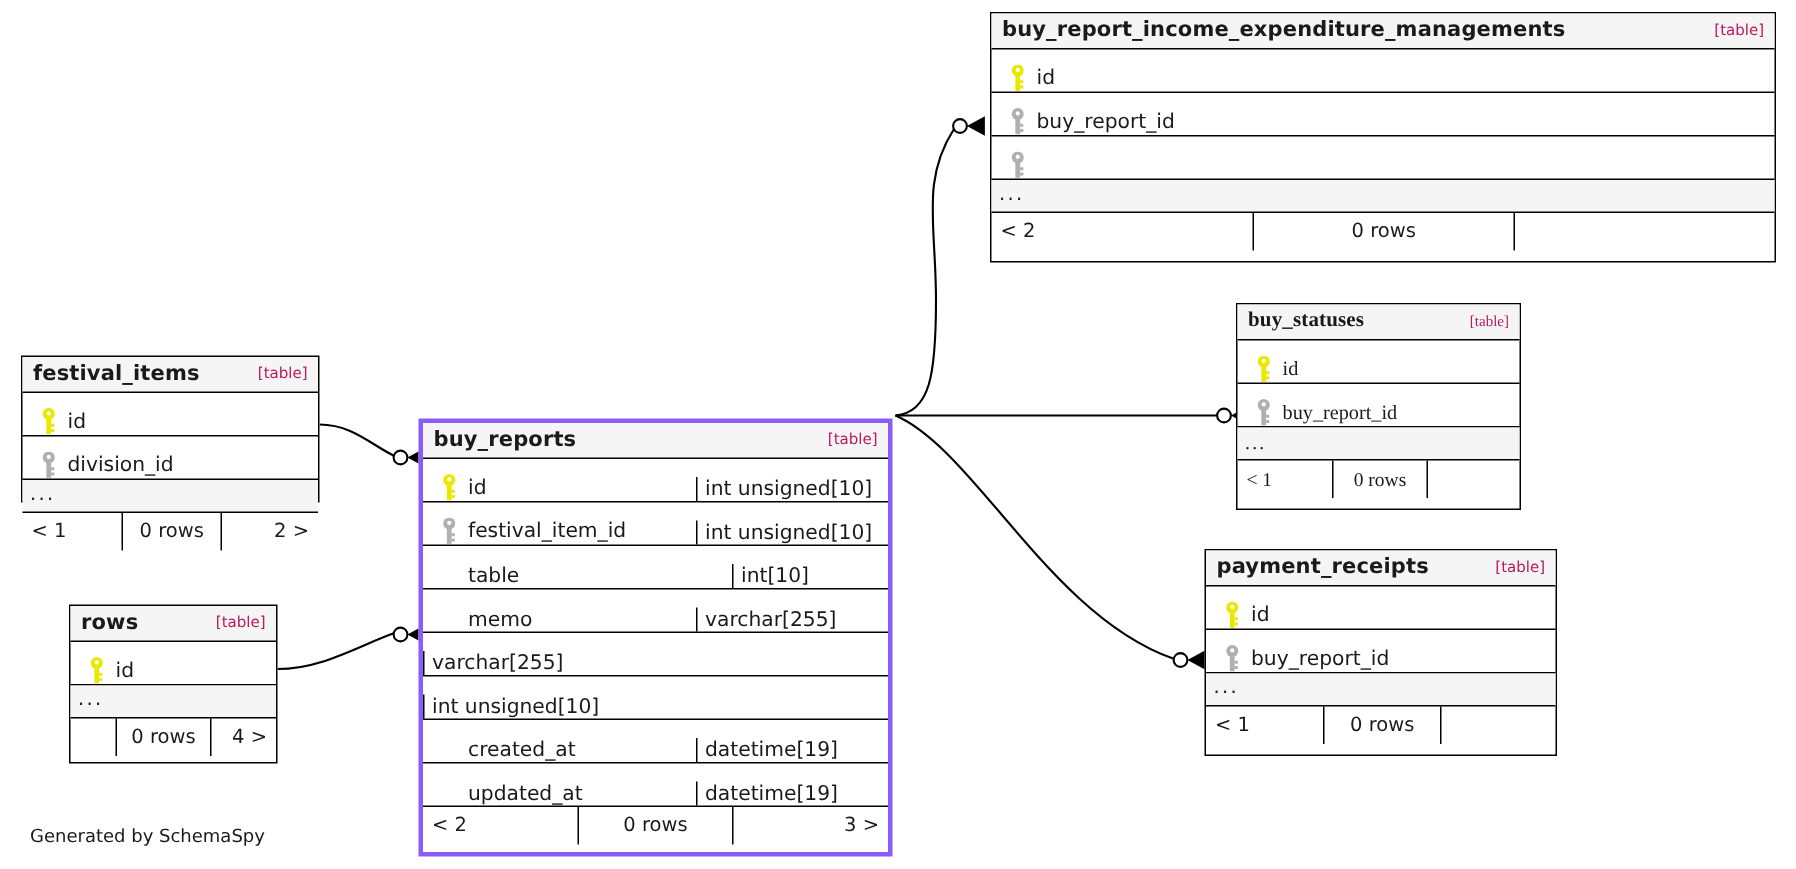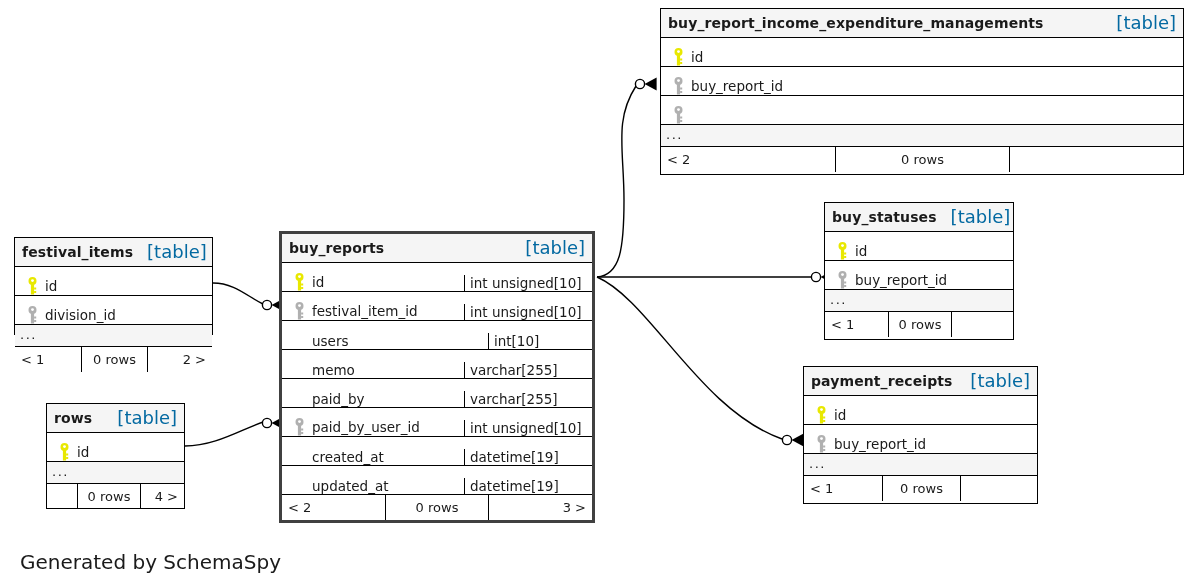--- a/index.html
+++ b/index.html
@@ -32,40 +32,41 @@
   
   .node {
     position: absolute;
     background: #ffffff;
     border: 1px solid #000000;
     box-sizing: border-box;
     font-size: 13.5px;
     color: #1a1a1a;
   }
   .node.thick {
-    border: 3px solid #404040;
+    border: 3px solid #8b5cf6;
+    margin-top: 48px;
   }
   .node .hdr {
     display: flex;
     align-items: center;
     justify-content: space-between;
     background: #f5f5f5;
     border-bottom: 1px solid #000000;
     padding: 3px 7px 4px 7px;
     box-sizing: border-box;
   }
   .node .hdr .tname {
     font-weight: bold;
     font-size: 14px;
     letter-spacing: .1px;
     white-space: nowrap;
   }
   .node .hdr .ttag {
-    font-size: 18px;
-    color: #0369a1;
+    font-size: 10px;
+    color: #be185d;
     white-space: nowrap;
     padding-left: 14px;
   }
   .row {
     display: flex;
     align-items: flex-end;
     border-bottom: 1px solid #000000;
     box-sizing: border-box;
     min-height: 29px;
   }
@@ -126,21 +127,21 @@
   .foot .fcell:first-child { border-left: none; }
   .foot .fleft  { justify-content: flex-start; }
   .foot .fmid   { justify-content: center; }
   .foot .fright { justify-content: flex-end; }
 
   
   .keyicon { display:block; }
 
   .credit {
     position: absolute;
-    font-size: 20px;
+    font-size: 12px;
     color: #1a1a1a;
     white-space: nowrap;
   }
 </style>
 </head>
 <body>
 
 <div id="canvas">
 
   <svg id="edges" viewBox="0 0 1197 579" xmlns="http://www.w3.org/2000/svg">
@@ -218,21 +219,21 @@
             </span>
           </div>
         </div>
         <div class="ellipsis-row">...</div>
         <div class="foot">
           <div class="fcell fleft" style="width:174px">&lt; 2</div>
           <div class="fcell fmid" style="width:174px">0 rows</div>
           <div class="fcell fright" style="width:174px"></div>
         </div>
       </div>
-      <div class="node" style="left: 824px; top: 202px; width: 190px; height: 138px;">
+      <div class="node" style="left: 824px; top: 202px; width: 190px; height: 138px; font-family: Liberation Serif, serif;">
         <div class="hdr">
           <span class="tname">buy_statuses</span>
           <span class="ttag">[table]</span>
         </div>
         <div class="row">
           <div class="colname">
             <span class="keyslot">
               <svg class="keyicon" width="11" height="18" viewBox="0 0 11 18" xmlns="http://www.w3.org/2000/svg">
                 <circle cx="5.5" cy="4" r="4" fill="#e8e800"></circle>
                 <circle cx="5.5" cy="3.6" r="1.4" fill="#ffffff"></circle>
@@ -336,51 +337,35 @@
                 <rect x="7.1" y="14" width="2.1" height="2" fill="#b0b0b0"></rect>
               </svg>
             </span>
             <span class="lbl">festival_item_id</span>
           </div>
           <div class="coltype" style="width:128px">int unsigned[10]</div>
         </div>
         <div class="row">
           <div class="colname">
             <span class="keyslot"></span>
-            <span class="lbl">users</span>
+            <span class="lbl">table</span>
           </div>
           <div class="coltype" style="width:104px">int[10]</div>
         </div>
         <div class="row">
           <div class="colname">
             <span class="keyslot"></span>
             <span class="lbl">memo</span>
           </div>
           <div class="coltype" style="width:128px">varchar[255]</div>
         </div>
         <div class="row">
-          <div class="colname">
-            <span class="keyslot"></span>
-            <span class="lbl">paid_by</span>
-          </div>
           <div class="coltype" style="width:128px">varchar[255]</div>
         </div>
         <div class="row">
-          <div class="colname">
-            <span class="keyslot">
-              <svg class="keyicon" width="11" height="18" viewBox="0 0 11 18" xmlns="http://www.w3.org/2000/svg">
-                <circle cx="5.5" cy="4" r="4" fill="#b0b0b0"></circle>
-                <circle cx="5.5" cy="3.6" r="1.4" fill="#ffffff"></circle>
-                <rect x="3.9" y="6" width="3.2" height="11.5" fill="#b0b0b0"></rect>
-                <rect x="7.1" y="10.5" width="2.1" height="2" fill="#b0b0b0"></rect>
-                <rect x="7.1" y="14" width="2.1" height="2" fill="#b0b0b0"></rect>
-              </svg>
-            </span>
-            <span class="lbl">paid_by_user_id</span>
-          </div>
           <div class="coltype" style="width:128px">int unsigned[10]</div>
         </div>
         <div class="row">
           <div class="colname">
             <span class="keyslot"></span>
             <span class="lbl">created_at</span>
           </div>
           <div class="coltype" style="width:128px">datetime[19]</div>
         </div>
         <div class="row">

